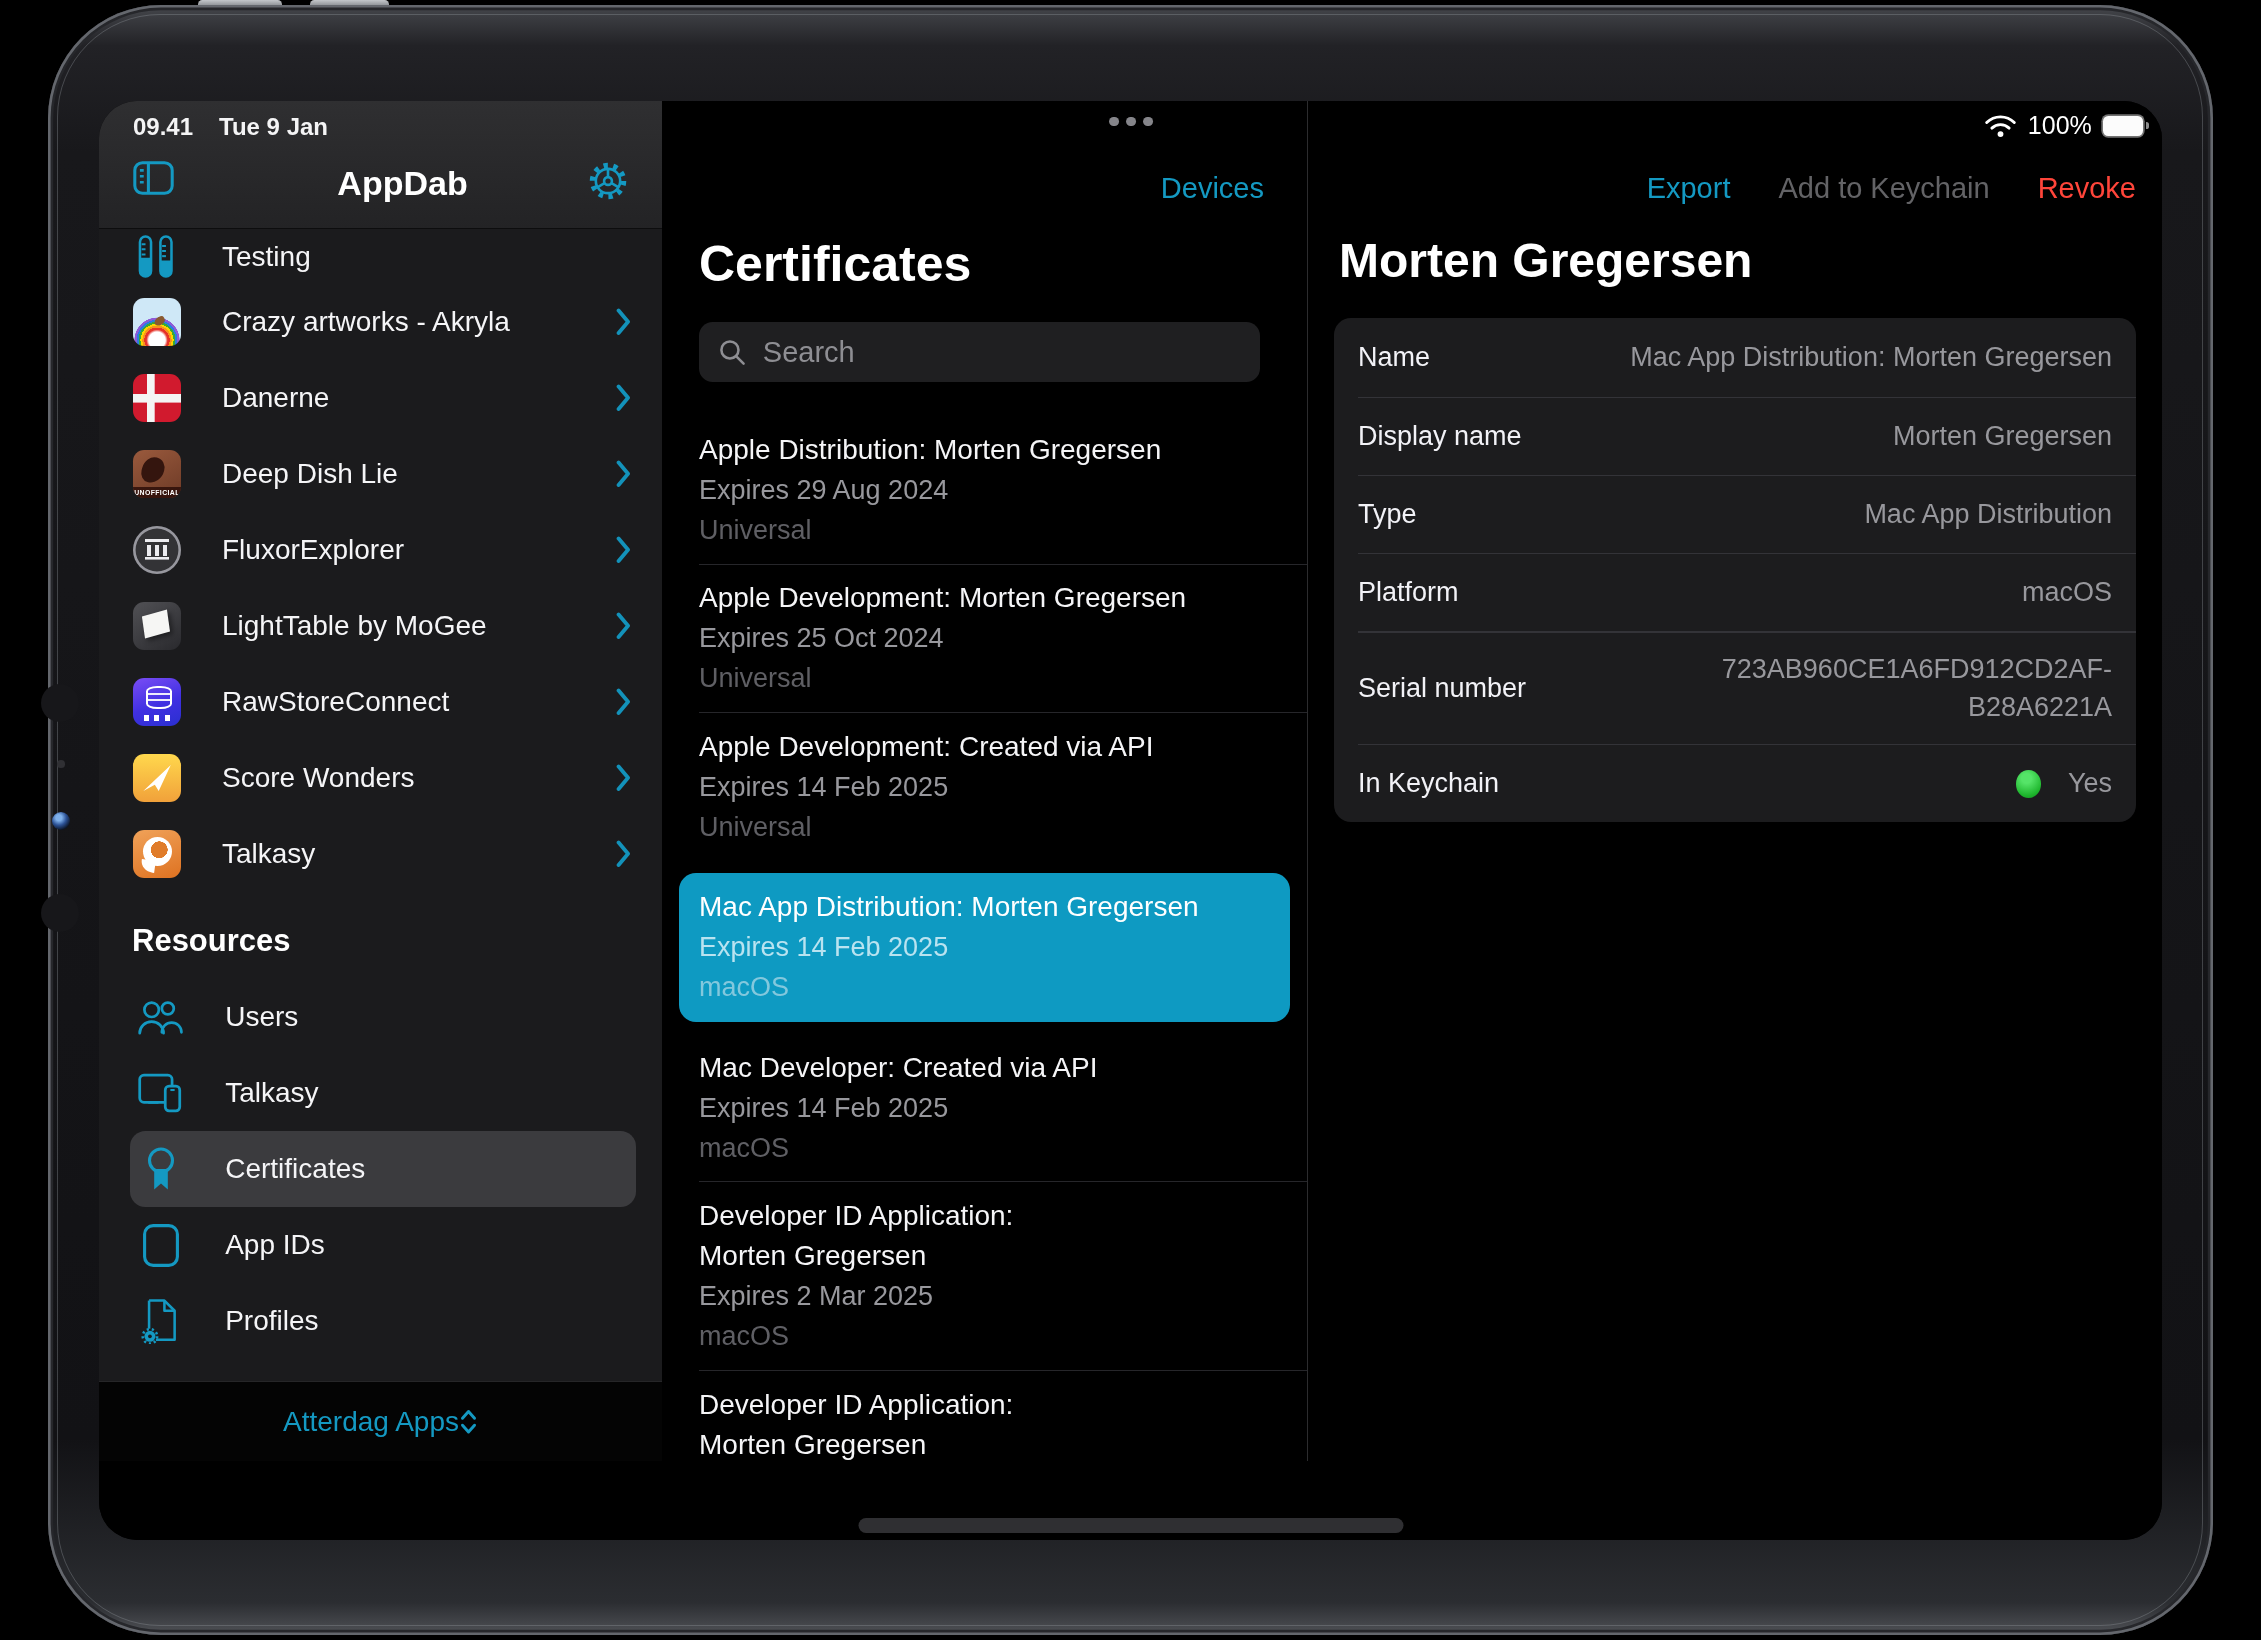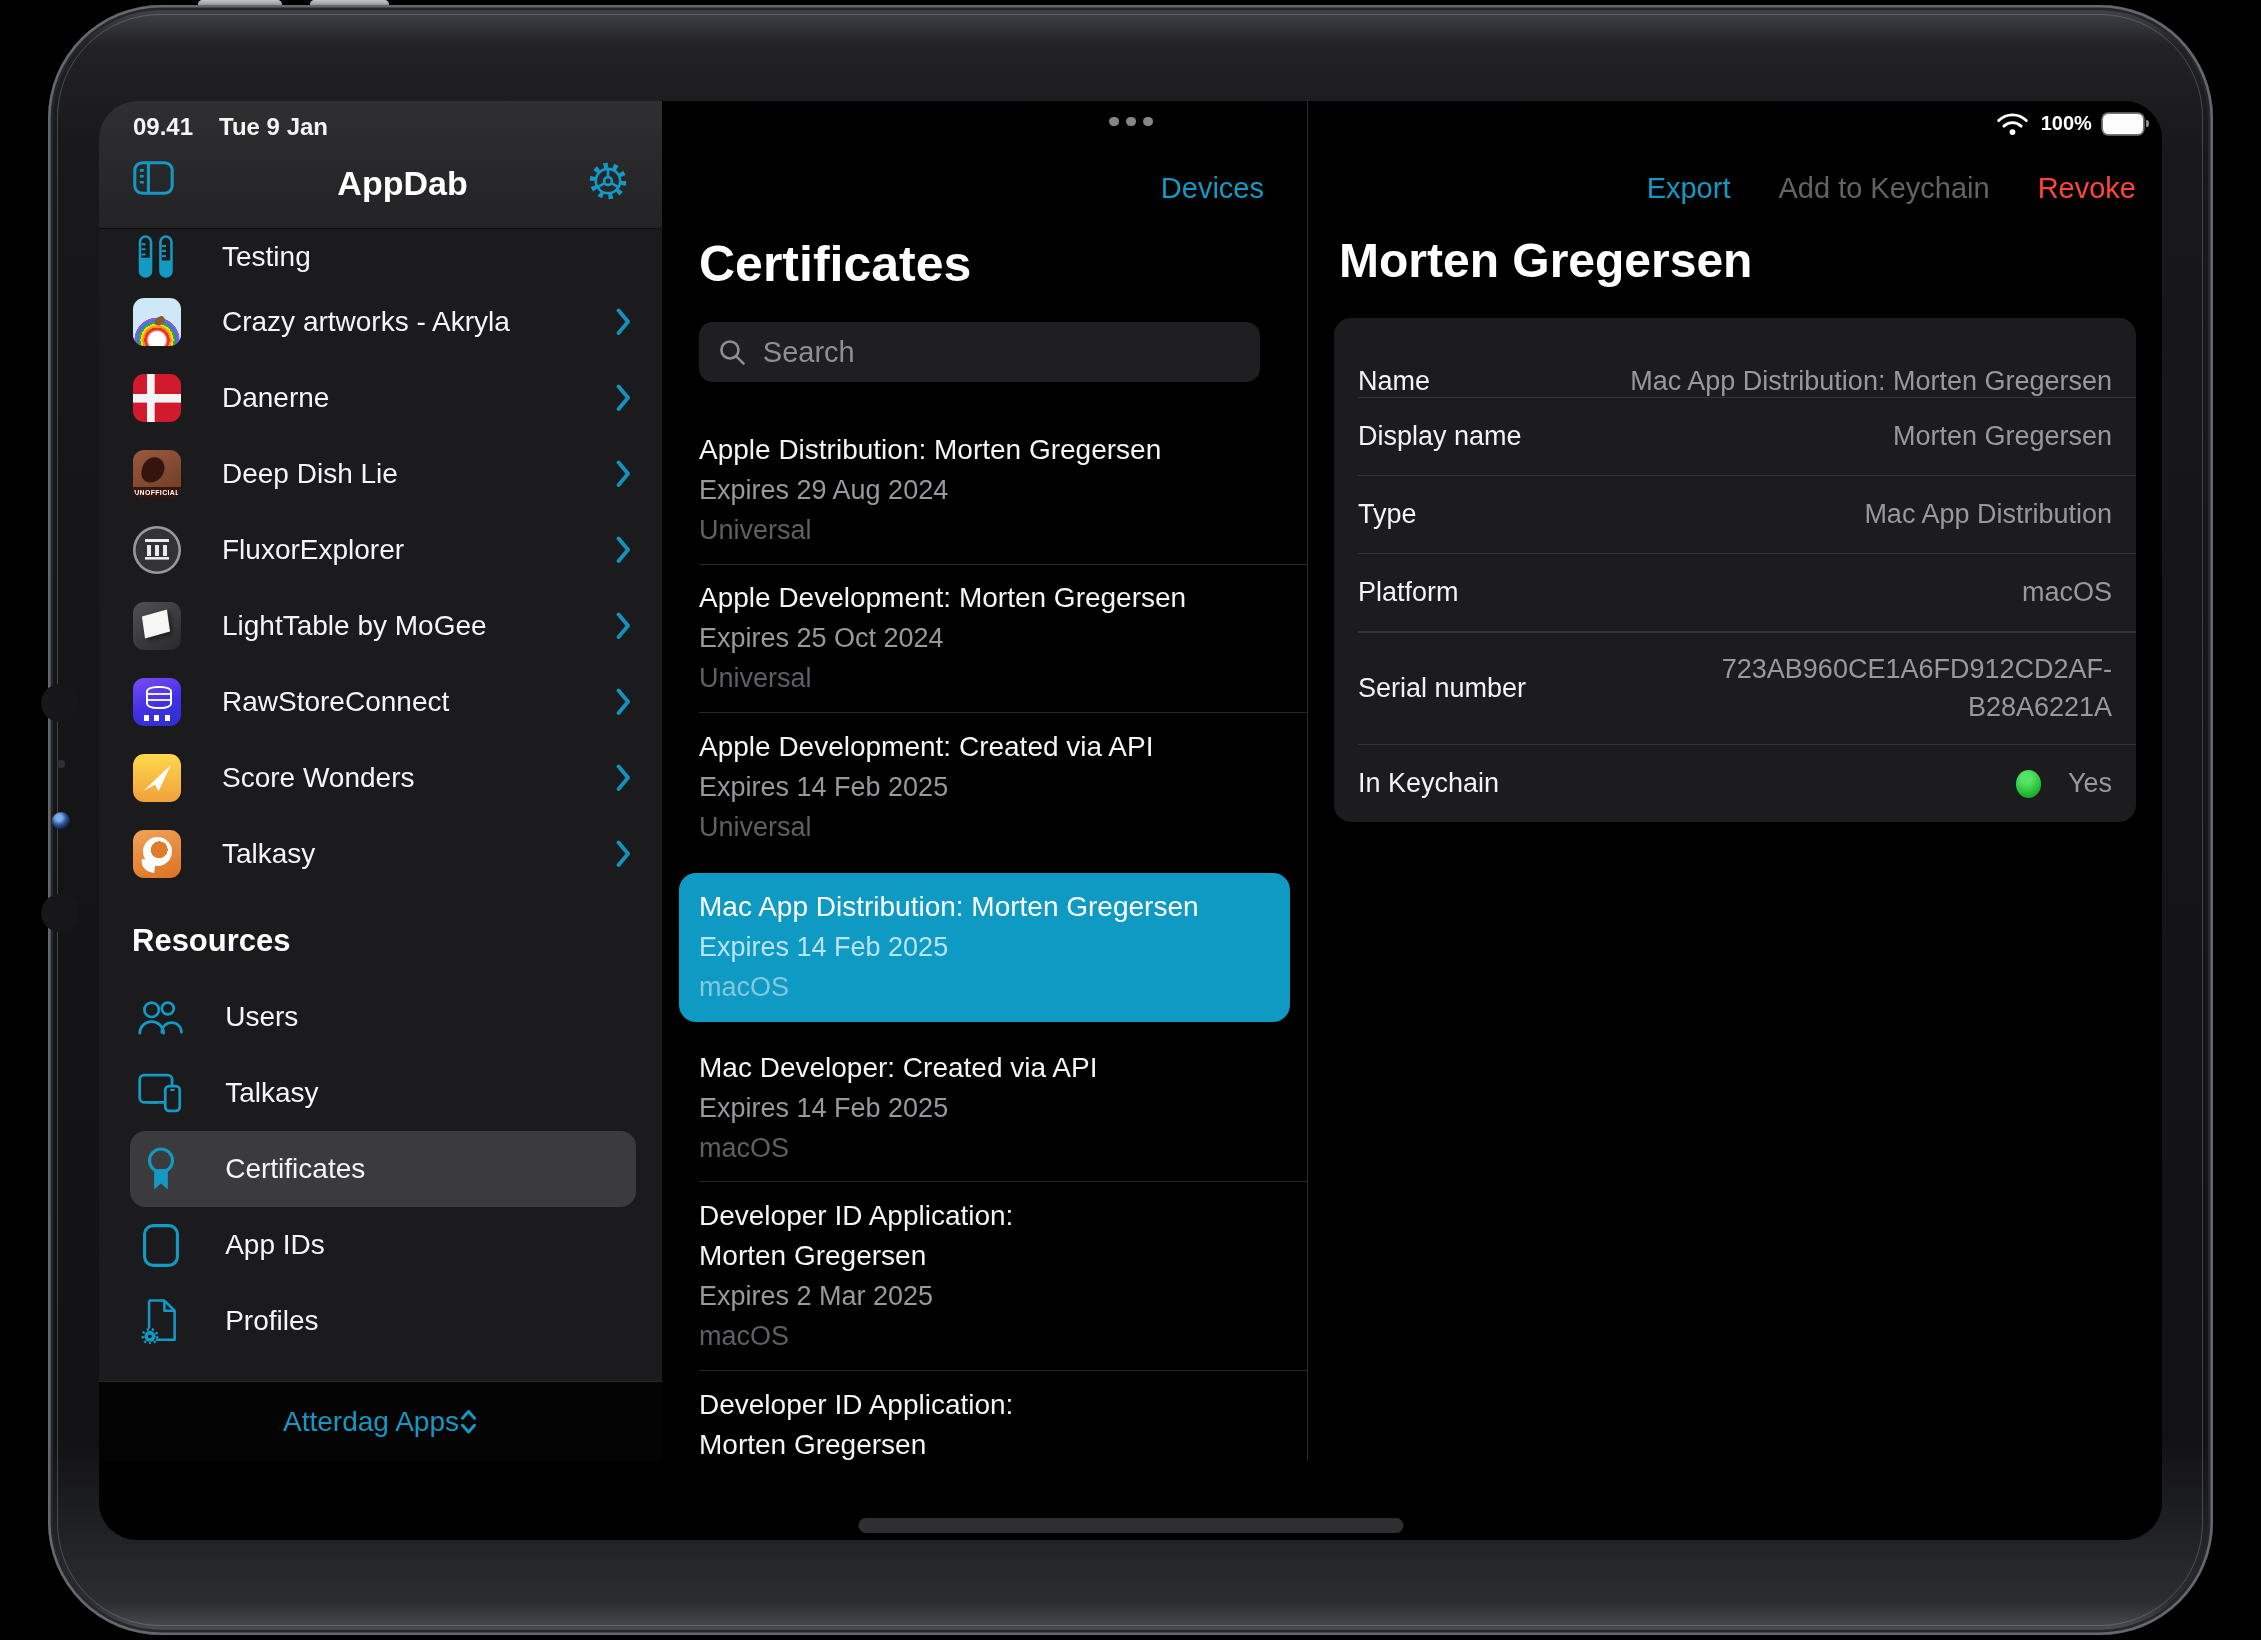--- a/index.html
+++ b/index.html
@@ -21,21 +21,21 @@
 
   
   .screen{position:absolute;left:99px;top:101px;width:2063px;height:1439px;border-radius:38px;
     background:#000;overflow:hidden;}
   .app{position:absolute;left:0;top:0;width:2063px;height:1360px;display:flex;border-bottom:0.9px solid #151515;}
 
   
   .ellipsis{position:absolute;left:1032px;top:15.5px;transform:translateX(-50%);display:flex;gap:7.7px;z-index:9;}
   .ellipsis i{width:9.5px;height:9.5px;border-radius:50%;background:#85858a;}
   .status-right{position:absolute;right:19px;top:10.3px;display:flex;align-items:center;gap:11.2px;z-index:9;color:#fff;}
-  .status-right .pct{font-size:20px;font-weight:700;}
+  .status-right .pct{font-size:25px;font-weight:400;}
   .batt{position:relative;width:40px;height:20px;border-radius:5.2px;background:#fcfcfc;
     box-shadow:0 0 0 1.7px rgba(255,255,255,0.45);}
   .batt:after{content:"";position:absolute;right:-6px;top:6px;width:3.4px;height:7.7px;border-radius:0 2.6px 2.6px 0;
     background:rgba(255,255,255,0.55);}
 
   
   .sidebar{width:563px;height:100%;background:#1b1b1d;display:flex;flex-direction:column;flex:none;}
   .sb-header{height:127px;flex:none;background:linear-gradient(180deg,#2f2f31,#232325);
     border-bottom:0.9px solid #0d0d0e;position:relative;}
   .sb-status{position:absolute;left:34px;top:12px;display:flex;gap:26px;color:#f4f4f5;font-size:24px;font-weight:600;}
@@ -121,21 +121,21 @@
 
   
   .detail{flex:1;position:relative;background:#000;overflow:hidden;}
   .d-toolbar{position:absolute;top:71px;right:26px;display:flex;gap:48px;font-size:29px;}
   .d-toolbar .export{color:#1499C2;}
   .d-toolbar .addkc{color:#636366;}
   .d-toolbar .revoke{color:#FF453A;}
   .d-title{position:absolute;left:31px;top:132px;color:#fff;font-size:48px;font-weight:700;}
   .card{position:absolute;left:26px;right:26px;top:217px;border-radius:17px;background:#1c1c1e;overflow:hidden;}
   .drow{display:flex;align-items:center;justify-content:space-between;padding:0 24px;height:77px;}
-  .drow:first-child{height:79px;align-items:flex-end;}
+  .drow:first-child{height:79px;}
   .drow .k{color:#f2f2f7;font-size:27px;flex:none;}
   .drow .v{color:#98989d;font-size:27px;text-align:right;}
   .drow.serial{height:112px;}
   .drow.serial .v div{line-height:38px;}
   .ddiv{height:0.9px;background:#333338;margin-left:24px;}
   .kcval{display:flex;align-items:center;gap:27px;}
   .kc-dot{width:25px;height:27.5px;border-radius:50%;
     background:radial-gradient(circle at 42% 30%,#55e468 0 20%,#1db52c 70%,#128a1f 100%);}
 
   

